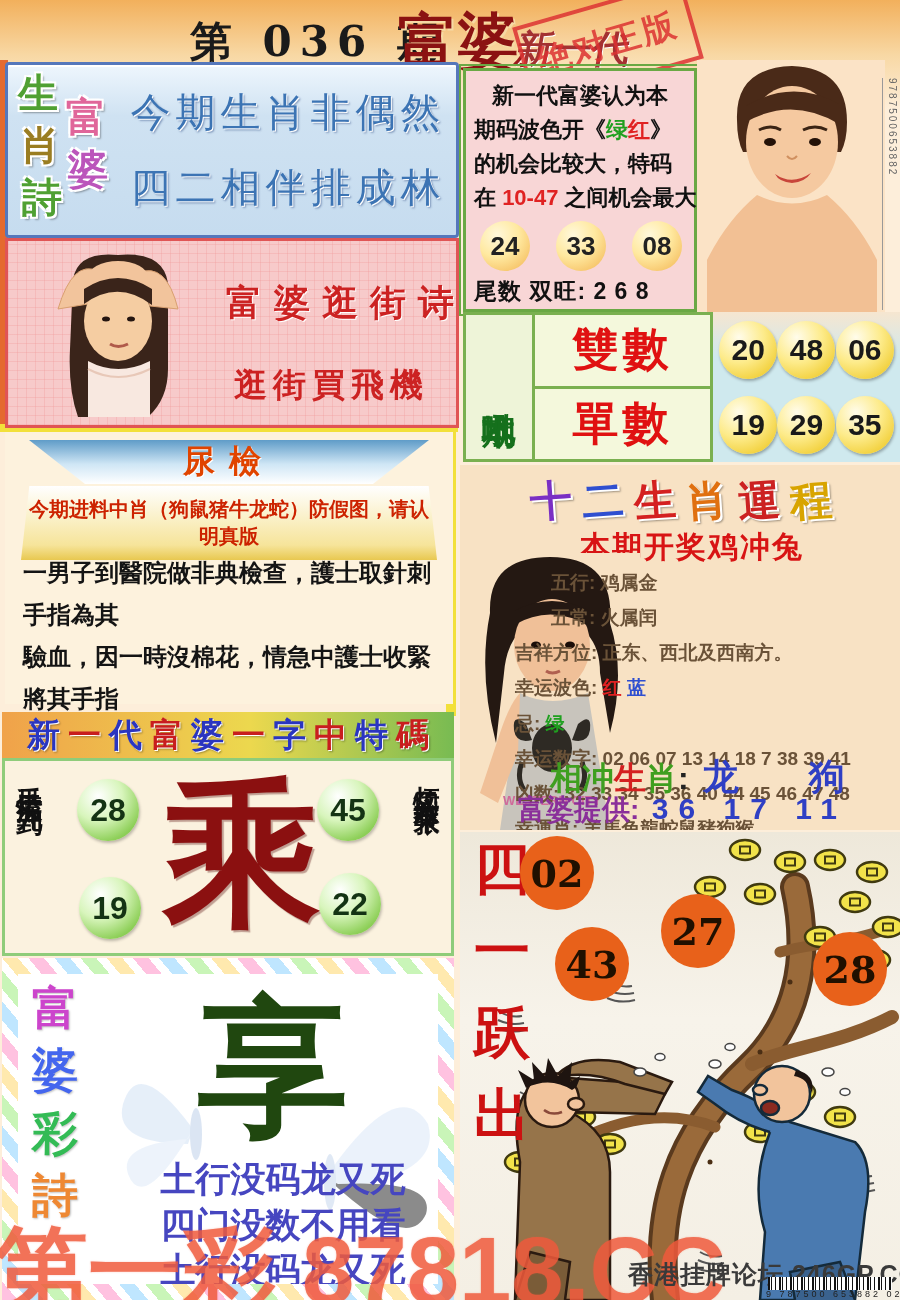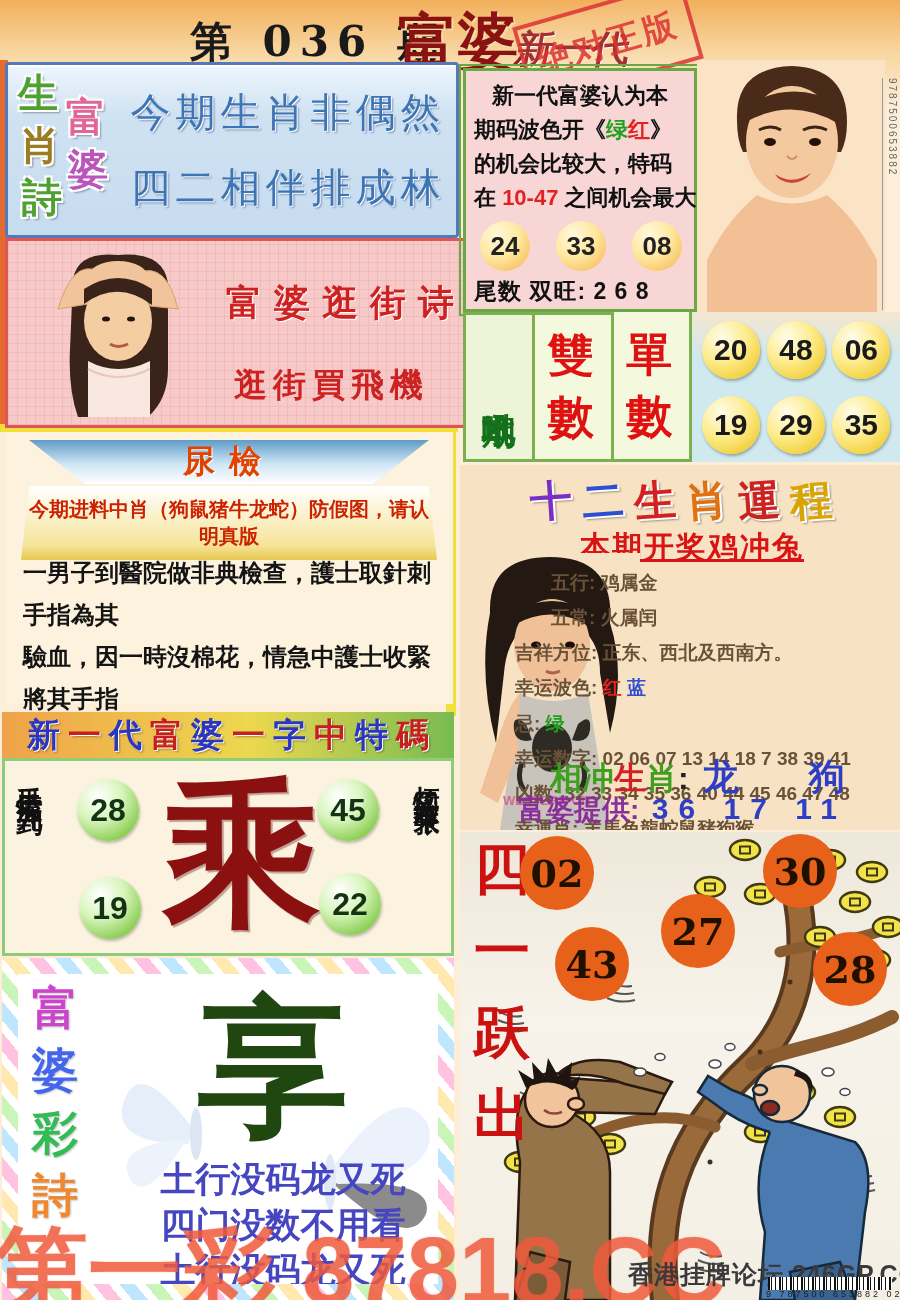--- a/index.html
+++ b/index.html
@@ -28,21 +28,21 @@
   .vchar{font-size:40px;font-weight:bold;line-height:1.1;
     text-shadow:-2px -2px 0 #fff,2px -2px 0 #fff,-2px 2px 0 #fff,2px 2px 0 #fff,3px 3px 2px rgba(0,0,0,.35);}
   .c-green{color:#4fa032;} .c-olive{color:#9a7d22;} .c-pink{color:#e0669a;} .c-purp{color:#bb55bb;}
   .box1 .main{position:absolute;left:120px;top:10px;width:320px;height:150px;display:flex;flex-direction:column;justify-content:space-around;}
   .box1 .line{font-size:40px;font-weight:normal;color:#3c74b4;letter-spacing:5px;white-space:nowrap;
     text-shadow:1px 1px 0 #fff,2px 2px 2px rgba(30,60,120,.45);text-align:center;}
 
   
   .box2{left:5px;top:238px;width:448px;height:184px;border:3px solid #e05555;background:
     repeating-linear-gradient(0deg,rgba(240,150,150,.30) 0 1px,transparent 1px 9px),
-    repeating-linear-gradient(90deg,rgba(240,150,150,.30) 0 1px,transparent 1px 9px),#f7caca; padding-left: 16px;}
+    repeating-linear-gradient(90deg,rgba(240,150,150,.30) 0 1px,transparent 1px 9px),#f7caca;}
   .box2 .title{position:absolute;left:218px;top:38px;font-size:36px;font-weight:bold;color:#c22;letter-spacing:12px;white-space:nowrap;
     font-family:"DejaVu Serif",serif;text-shadow:1px 1px 0 #fff;}
   .box2 .line{position:absolute;left:226px;top:122px;font-size:33px;font-weight:bold;color:#c22;letter-spacing:6px;white-space:nowrap;
     font-family:"DejaVu Serif",serif;}
 
   
   .box3{left:5px;top:432px;width:448px;height:272px;background:#fdf2dd;}
   .banner{position:absolute;left:24px;top:8px;width:400px;height:44px;
     background:linear-gradient(180deg,#5f9cc8 0%,#cfe6f5 55%,#ffffff 100%);
     clip-path:polygon(0 0,100% 0,86% 100%,14% 100%);display:flex;align-items:center;justify-content:center;}
@@ -95,37 +95,37 @@
 
   
   .photoTR{left:697px;top:60px;width:188px;height:252px;}
   .sidebar-code{right:2px;top:78px;width:14px;height:232px;writing-mode:vertical-rl;font-size:10px;color:#666;
     letter-spacing:2px;border-left:1px solid #999;padding-left:1px;}
 
   
   .boxB{left:463px;top:312px;width:437px;height:150px;display:flex;}
   .boxB .cell1{width:72px;border:3px solid #7ab050;background:#eef4d8;display:flex;align-items:center;justify-content:center;box-sizing:border-box;}
   .boxB .cell1 .t{font-size:34px;font-weight:bold;color:#15701c;writing-mode:vertical-rl;text-orientation:upright;line-height:1;}
-  .boxB .mid{width:157px;display:flex;flex-direction:row;text-align:center;}
+  .boxB .mid{width:178px;display:flex;flex-direction:column;}
   .boxB .mid .lab{flex:1;border:3px solid #7ab050;border-left:none;background:#f4f8dc;display:flex;align-items:center;justify-content:center;
     font-size:46px;font-weight:bold;color:#e01111;letter-spacing:4px;box-sizing:border-box;}
   .boxB .mid .lab+.lab{border-top:none;}
   .boxB .ballsarea{flex:1;background:linear-gradient(180deg,#f6e6d0 0%,#cfe9ee 30%,#cfe9ee 100%);display:flex;flex-direction:column;}
   .brow{flex:1;display:flex;align-items:center;justify-content:space-around;padding:0 6px;}
   .yball{width:58px;height:58px;border-radius:50%;
     background:radial-gradient(circle at 34% 28%,#fffceb 0%,#fdeB8a 45%,#f0cc30 85%,#d8ae18 100%);
     display:flex;align-items:center;justify-content:center;font-size:30px;font-weight:bold;color:#1a1a1a;
     box-shadow:1px 2px 3px rgba(0,0,0,.3);}
 
   
   .boxC{left:460px;top:465px;width:440px;height:365px;background:#f8e2c4;overflow:hidden;}
   .boxC .title{position:absolute;left:70px;top:8px;display:flex;gap:10px;}
   .boxC .title span{font-size:42px;font-weight:bold;text-shadow:2px 2px 0 #fff,3px 3px 2px rgba(0,0,0,.35);transform:rotate(-4deg);}
   .zc0{color:#7a2fc4;} .zc1{color:#2f4fd0;} .zc2{color:#d42020;} .zc3{color:#e07010;} .zc4{color:#cc2222;} .zc5{color:#d8a400;}
-  .boxC .subtitle{position:absolute;left:120px;top:62px;font-size:30px;font-weight:bold;color:#d81414;letter-spacing:2px;white-space:nowrap;text-decoration:underline;}
+  .boxC .subtitle{position:absolute;left:120px;top:62px;font-size:30px;font-weight:bold;color:#d81414;letter-spacing:2px;white-space:nowrap;}
   .boxC .info{position:absolute;left:55px;top:100px;width:385px;}
   .boxC .info div{font-size:19px;font-weight:bold;color:#6a5238;line-height:1.85;white-space:nowrap;}
   .boxC .info .ind{padding-left:36px;}
   .clash{position:absolute;left:90px;top:288px;white-space:nowrap;}
   .clash .l{font-size:32px;font-weight:bold;}
   .cl-g{color:#3f9f1f;} .cl-r{color:#d42020;}
   .clash .v{font-size:36px;font-weight:bold;color:#2f3fc4;letter-spacing:30px;margin-left:14px;}
   .provide{position:absolute;left:58px;top:326px;white-space:nowrap;}
   .provide .l{font-size:28px;font-weight:bold;color:#8a2f9a;}
   .provide .v{font-size:30px;font-weight:bold;color:#2f3fc4;letter-spacing:10px;margin-left:8px;}
@@ -430,21 +430,20 @@
           <ellipse cx="385" cy="260" rx="5" ry="3.5"></ellipse>
       </g>
     </svg>
     <div class="side">
       <span>四</span>
       <span>一</span>
       <span>跃</span>
       <span>出</span>
     </div>
     <div class="numcircle" style="left:60px;top:4px">02</div>
-    <div class="numcircle" style="left:303px;top:2px">30</div>
     <div class="numcircle" style="left:201px;top:62px">27</div>
     <div class="numcircle" style="left:95px;top:95px">43</div>
     <div class="numcircle" style="left:353px;top:100px">28</div>
   </div>
 
   <div class="abs watermark nowrap">第一彩 87818.CC</div>
   <div class="abs site nowrap">香港挂牌论坛 246GP.COM</div>
   <div class="abs barcode"></div>
   <div class="abs barcode-num nowrap">9 787500 653882  02</div>
 

